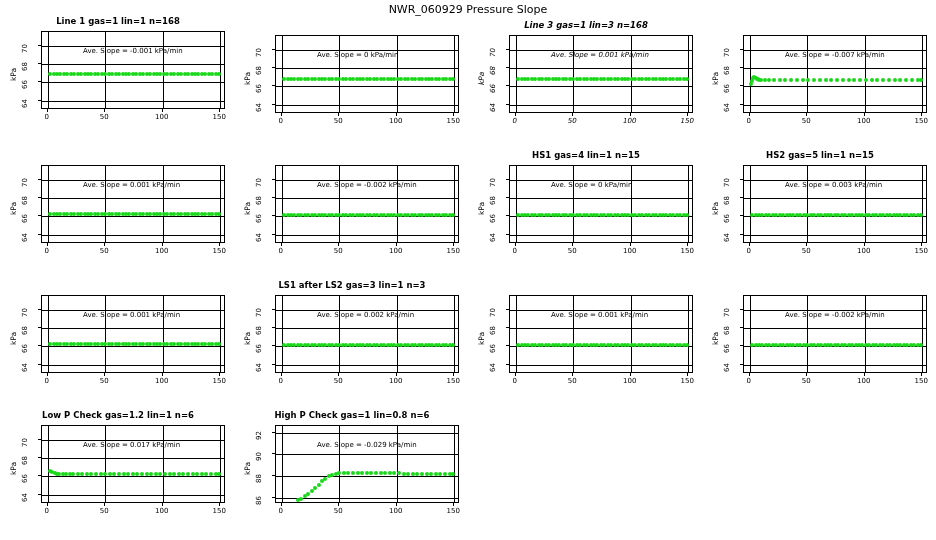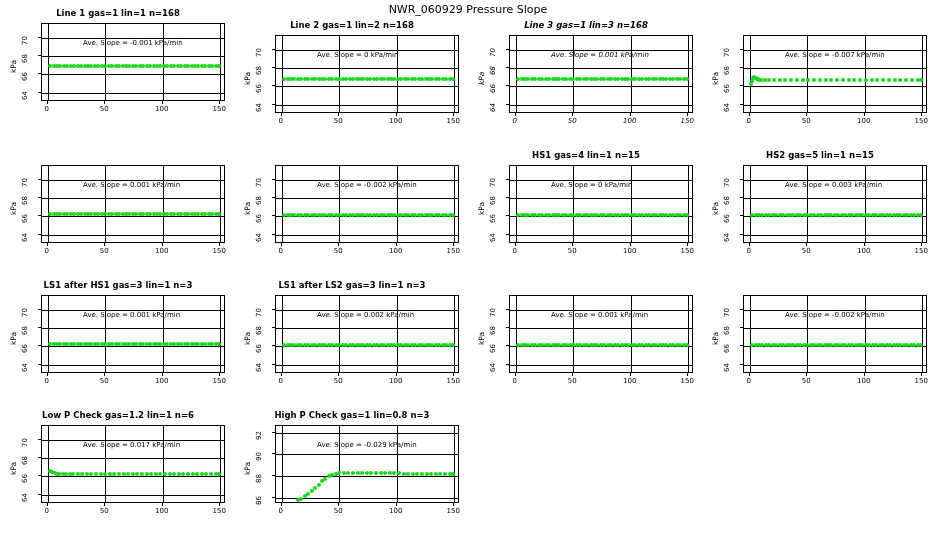--- a/index.html
+++ b/index.html
@@ -125,21 +125,21 @@
     margin-left: -2px;
     margin-top: -2px;
   }
 </style>
 </head>
 <body>
 
 <div id="figure">
   <div id="fig-title">NWR_060929 Pressure Slope</div>
   <div id="panels-root">
-      <div class="panel" style="left: 1px; top: 8px;">
+      <div class="panel" style="left: 1px; top: 16px;">
         <div class="panel-title">Line 1 gas=1 lin=1 n=168</div>
         <div class="ylabel" style="left: 8px; top: 65px;">kPa</div>
         <div class="tickmark-y" style="left: 37px; top: 83.8235px;"></div>
         <div class="ytick" style="left: 20px; top: 91.8235px;">64</div>
         <div class="tickmark-y" style="left: 37px; top: 65.4706px;"></div>
         <div class="ytick" style="left: 20px; top: 73.4706px;">66</div>
         <div class="tickmark-y" style="left: 37px; top: 47.1176px;"></div>
         <div class="ytick" style="left: 20px; top: 55.1176px;">68</div>
         <div class="tickmark-y" style="left: 37px; top: 28.7647px;"></div>
         <div class="ytick" style="left: 20px; top: 36.7647px;">70</div>
@@ -207,21 +207,20 @@
           <div class="dot" style="left: 159.85px; top: 42.2118px; background: rgb(26, 216, 26);"></div>
           <div class="dot" style="left: 163.3px; top: 42.2118px; background: rgb(26, 216, 26);"></div>
           <div class="dot" style="left: 166.75px; top: 42.2118px; background: rgb(26, 216, 26);"></div>
           <div class="dot" style="left: 170.2px; top: 42.2118px; background: rgb(26, 216, 26);"></div>
           <div class="dot" style="left: 173.65px; top: 42.2118px; background: rgb(26, 216, 26);"></div>
           <div class="dot" style="left: 177.1px; top: 42.2118px; background: rgb(26, 216, 26);"></div>
         </div>
         <div class="slope-label" style="left: 82px; top: 31px;">Ave. Slope =  -0.001 kPa/min</div>
       </div>
       <div class="panel" style="left: 235px; top: 20px;">
-        <div class="panel-title">Line 2 gas=1 lin=2 n=168</div>
         <div class="ylabel" style="left: 8px; top: 65px;">kPa</div>
         <div class="tickmark-y" style="left: 37px; top: 83.8235px;"></div>
         <div class="ytick" style="left: 20px; top: 91.8235px;">64</div>
         <div class="tickmark-y" style="left: 37px; top: 65.4706px;"></div>
         <div class="ytick" style="left: 20px; top: 73.4706px;">66</div>
         <div class="tickmark-y" style="left: 37px; top: 47.1176px;"></div>
         <div class="ytick" style="left: 20px; top: 55.1176px;">68</div>
         <div class="tickmark-y" style="left: 37px; top: 28.7647px;"></div>
         <div class="ytick" style="left: 20px; top: 36.7647px;">70</div>
         <div class="tickmark-x" style="left: 45.75px; top: 93px;"></div>
@@ -759,21 +758,20 @@
           <div class="dot" style="left: 159.85px; top: 48.6353px; background: rgb(26, 216, 26);"></div>
           <div class="dot" style="left: 163.3px; top: 48.6353px; background: rgb(26, 216, 26);"></div>
           <div class="dot" style="left: 166.75px; top: 48.6353px; background: rgb(26, 216, 26);"></div>
           <div class="dot" style="left: 170.2px; top: 48.6353px; background: rgb(26, 216, 26);"></div>
           <div class="dot" style="left: 173.65px; top: 48.6353px; background: rgb(26, 216, 26);"></div>
           <div class="dot" style="left: 177.1px; top: 48.6353px; background: rgb(26, 216, 26);"></div>
         </div>
         <div class="slope-label" style="left: 82px; top: 31px;">Ave. Slope = 0.003 kPa/min</div>
       </div>
       <div class="panel" style="left: 1px; top: 280px;">
-        <div class="panel-title">LS1 after HS1 gas=3 lin=1 n=3</div>
         <div class="ylabel" style="left: 8px; top: 65px;">kPa</div>
         <div class="tickmark-y" style="left: 37px; top: 83.8235px;"></div>
         <div class="ytick" style="left: 20px; top: 91.8235px;">64</div>
         <div class="tickmark-y" style="left: 37px; top: 65.4706px;"></div>
         <div class="ytick" style="left: 20px; top: 73.4706px;">66</div>
         <div class="tickmark-y" style="left: 37px; top: 47.1176px;"></div>
         <div class="ytick" style="left: 20px; top: 55.1176px;">68</div>
         <div class="tickmark-y" style="left: 37px; top: 28.7647px;"></div>
         <div class="ytick" style="left: 20px; top: 36.7647px;">70</div>
         <div class="tickmark-x" style="left: 45.75px; top: 93px;"></div>
@@ -1153,21 +1151,21 @@
           <div class="dot" style="left: 155.25px; top: 47.7176px; background: rgb(26, 216, 26);"></div>
           <div class="dot" style="left: 159.85px; top: 47.7176px; background: rgb(26, 216, 26);"></div>
           <div class="dot" style="left: 164.45px; top: 47.7176px; background: rgb(26, 216, 26);"></div>
           <div class="dot" style="left: 169.05px; top: 47.7176px; background: rgb(26, 216, 26);"></div>
           <div class="dot" style="left: 173.65px; top: 47.7176px; background: rgb(26, 216, 26);"></div>
           <div class="dot" style="left: 177.1px; top: 47.7176px; background: rgb(26, 216, 26);"></div>
         </div>
         <div class="slope-label" style="left: 82px; top: 31px;">Ave. Slope = 0.017 kPa/min</div>
       </div>
       <div class="panel" style="left: 235px; top: 410px;">
-        <div class="panel-title">High P Check gas=1 lin=0.8 n=3</div>
+        <div class="panel-title">High P Check gas=1 lin=0.8 n=6</div>
         <div class="ylabel" style="left: 8px; top: 65px;">kPa</div>
         <div class="tickmark-y" style="left: 37px; top: 86.5px;"></div>
         <div class="ytick" style="left: 20px; top: 94.5px;">86</div>
         <div class="tickmark-y" style="left: 37px; top: 64.8333px;"></div>
         <div class="ytick" style="left: 20px; top: 72.8333px;">88</div>
         <div class="tickmark-y" style="left: 37px; top: 43.1667px;"></div>
         <div class="ytick" style="left: 20px; top: 51.1667px;">90</div>
         <div class="tickmark-y" style="left: 37px; top: 21.5px;"></div>
         <div class="ytick" style="left: 20px; top: 29.5px;">92</div>
         <div class="tickmark-x" style="left: 45.75px; top: 93px;"></div>

